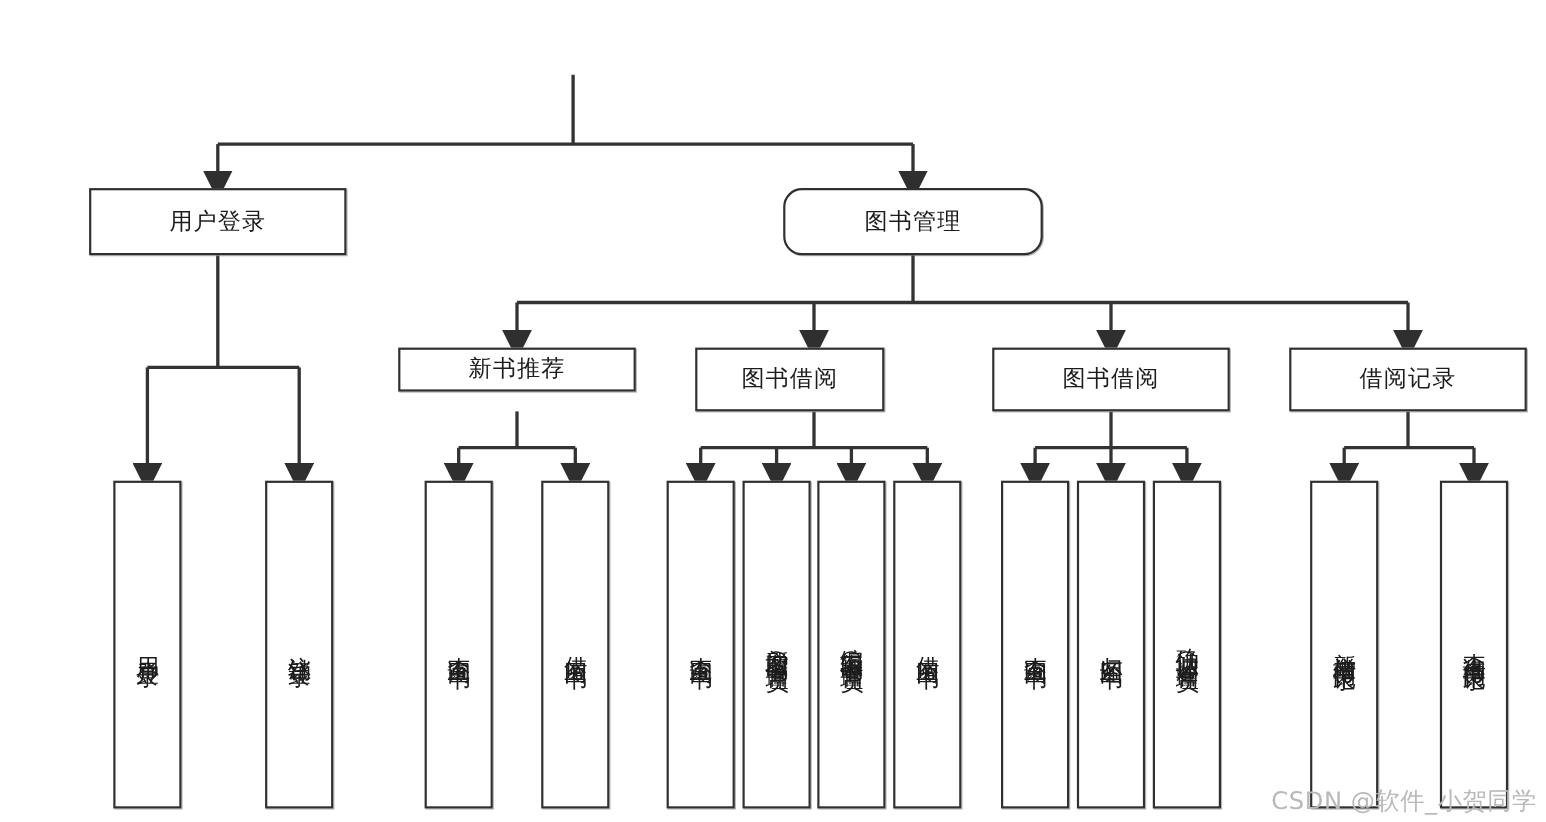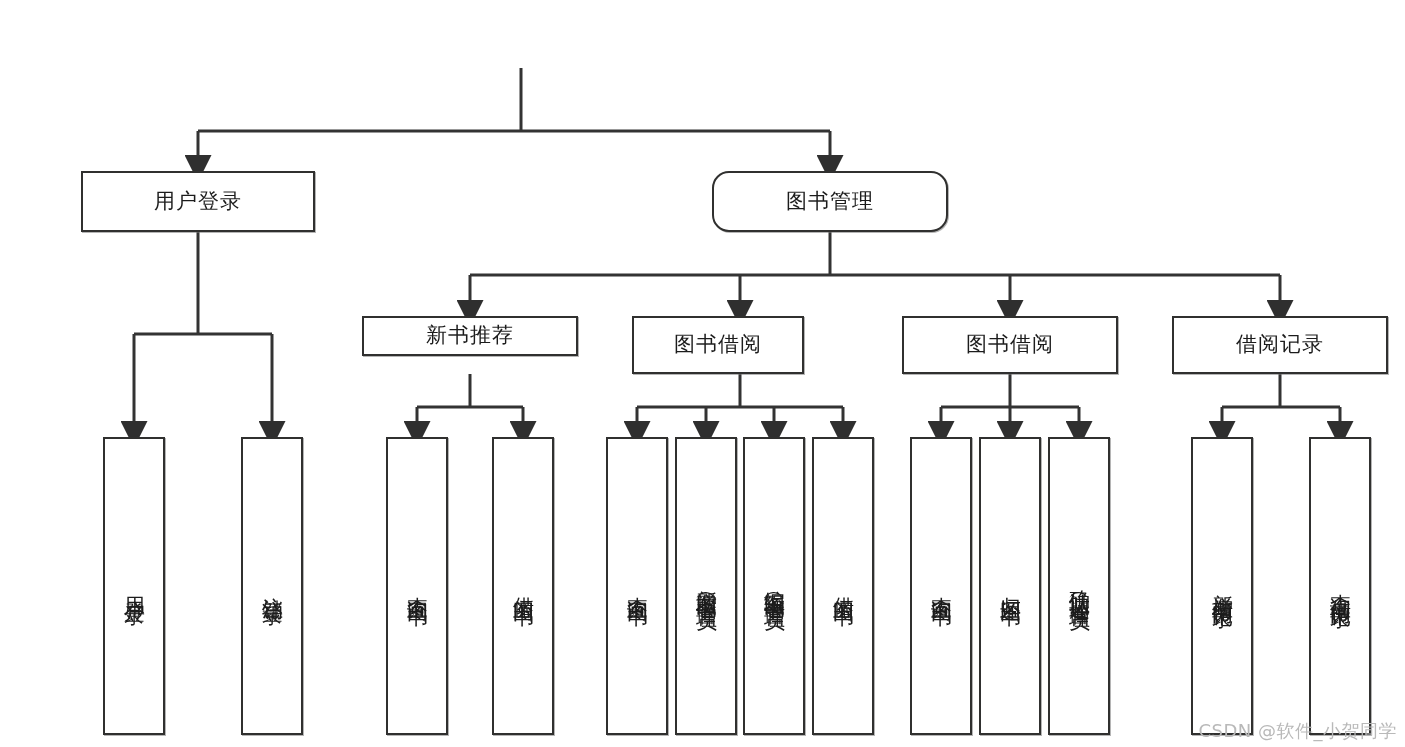--- a/index.html
+++ b/index.html
@@ -58,21 +58,21 @@
     font-size: 21px;
     line-height: 1.18;
     letter-spacing: 3px;
     max-height: 290px;
     white-space: pre-wrap;
   }
   .watermark {
     position: absolute;
     right: 8px;
     bottom: 4px;
-    font-size: 18px;
+    font-size: 22px;
     color: #b9b9b9;
     letter-spacing: 0.5px;
     white-space: nowrap;
   }
 </style>
 </head>
 <body>
 
 <div id="canvas">
 

